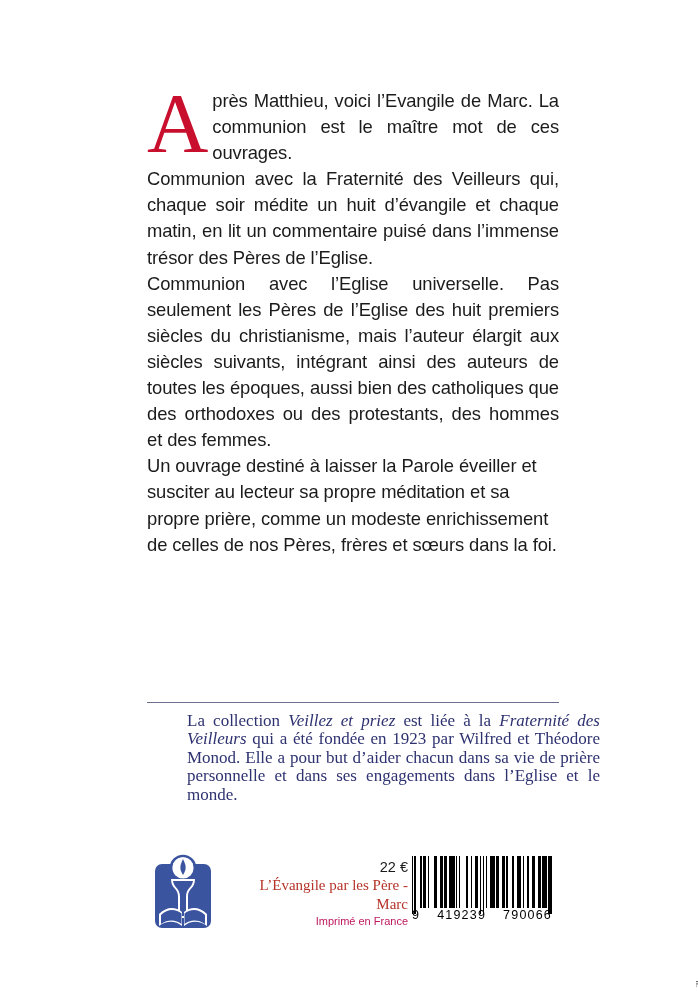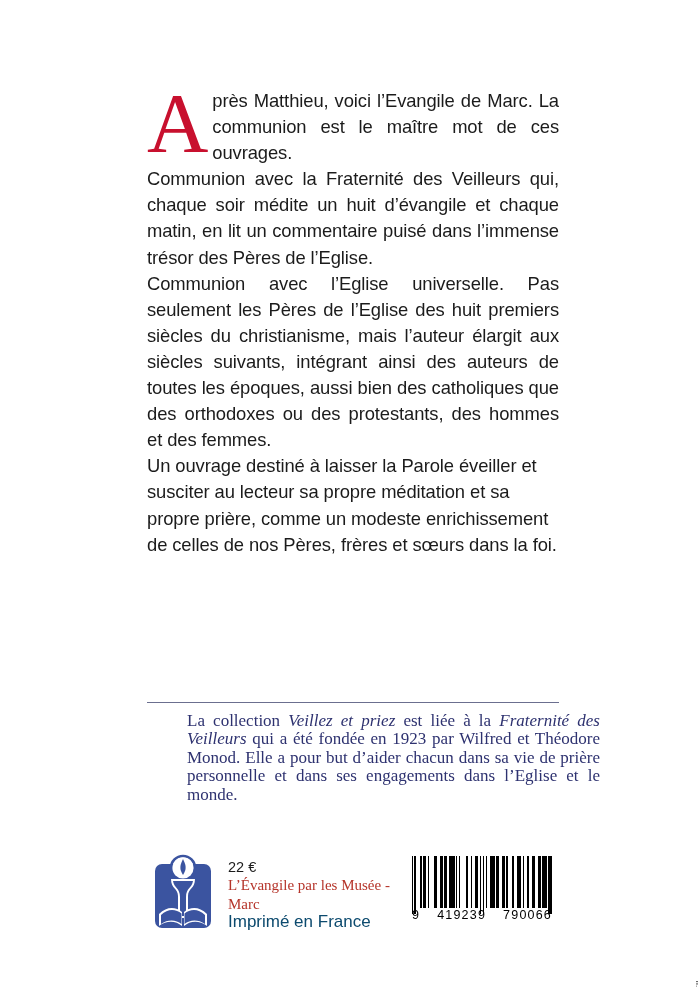--- a/index.html
+++ b/index.html
@@ -99,24 +99,24 @@
     position: absolute;
     left: 153px;
     top: 852px;
     width: 60px;
     height: 78px;
   }
   #logo svg { display: block; }
 
   #footer-text {
     position: absolute;
-    left: 228px;
+    left: 240px;
     top: 858px;
     width: 168px;
-    text-align: left;
+    text-align: right;
     font-family: "Liberation Sans", sans-serif;
   }
   .price {
     font-size: 14.5px;
     color: #1b1b1b;
     line-height: 18px;
   }
   .series-title {
     font-family: "Liberation Serif", serif;
     font-size: 15px;
@@ -125,22 +125,22 @@
     margin-top: 1px;
   }
   .isbn {
     font-size: 13.6px;
     color: #1b1b1b;
     line-height: 18px;
     margin-top: 3px;
     white-space: nowrap;
   }
   .printed {
-    font-size: 17px;
-    color: #0c4a6e;
+    font-size: 11px;
+    color: #be185d;
     line-height: 17px;
   }
 
   
   #barcode {
     position: absolute;
     left: 412px;
     top: 856px;
     width: 140px;
     height: 74px;
@@ -212,21 +212,21 @@
       <path d="M20 29 C21 36 27 36 27 45 L27 64 L33 64 L33 45 C33 36 39 36 40 29 Z" fill="#3b54a0"></path>
       <path d="M6 62 C14 54 23 55 29 60 L29 74 C23 69 14 68 6 74 Z" fill="#ffffff"></path>
       <path d="M54 62 C46 54 37 55 31 60 L31 74 C37 69 46 68 54 74 Z" fill="#ffffff"></path>
       <path d="M8 63 C15 56 23 57 28.5 61.5 L28.5 72 C23 67.5 15 67 8 72 Z" fill="#3b54a0"></path>
       <path d="M52 63 C45 56 37 57 31.5 61.5 L31.5 72 C37 67.5 45 67 52 72 Z" fill="#3b54a0"></path>
     </svg>
   </div>
 
   <div id="footer-text">
     <div class="price">22 €</div>
-    <div class="series-title">L’Évangile par les Musée -</div>
+    <div class="series-title">L’Évangile par les Père -</div>
     <div class="series-title">Marc</div>
     <div class="printed">Imprimé en France</div>
   </div>
 
   <div id="barcode">
     <div class="bars">
         <div class="bar guard" style="width: 1.62px; background: rgb(0, 0, 0);"></div>
         <div class="bar guard" style="width: 0.972px; background: transparent;"></div>
         <div class="bar guard" style="width: 1.62px; background: rgb(0, 0, 0);"></div>
         <div class="bar" style="width: 4.86px; background: transparent;"></div>

